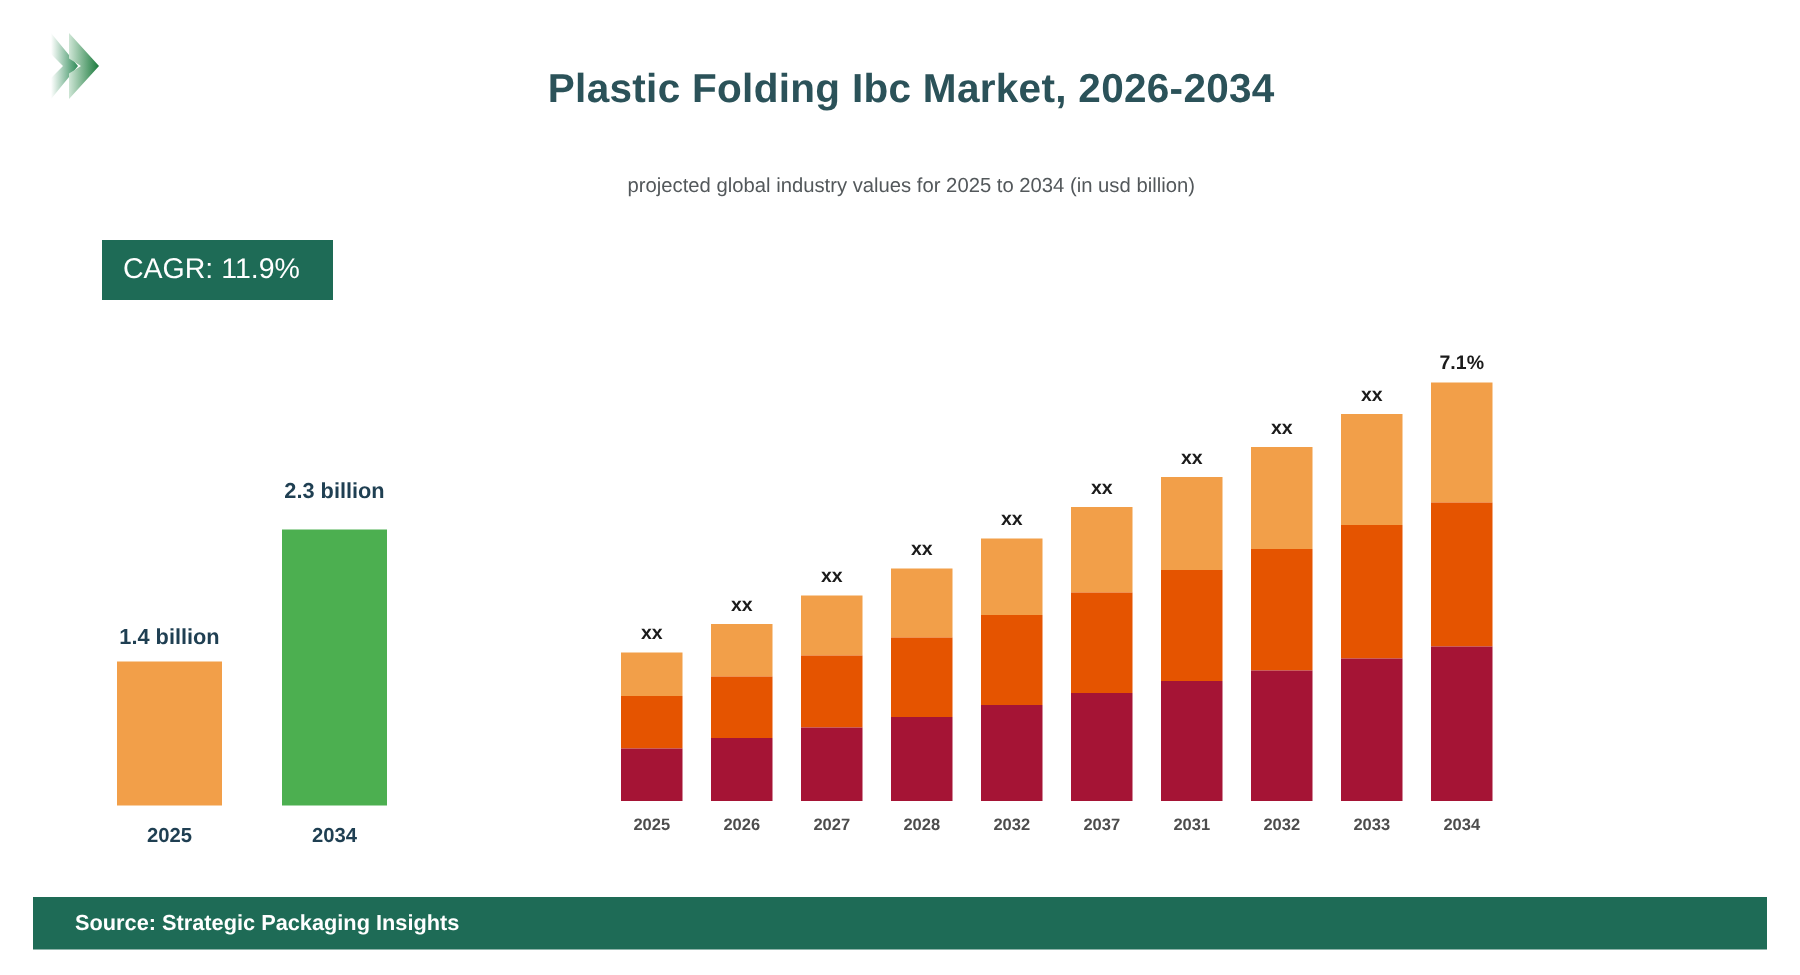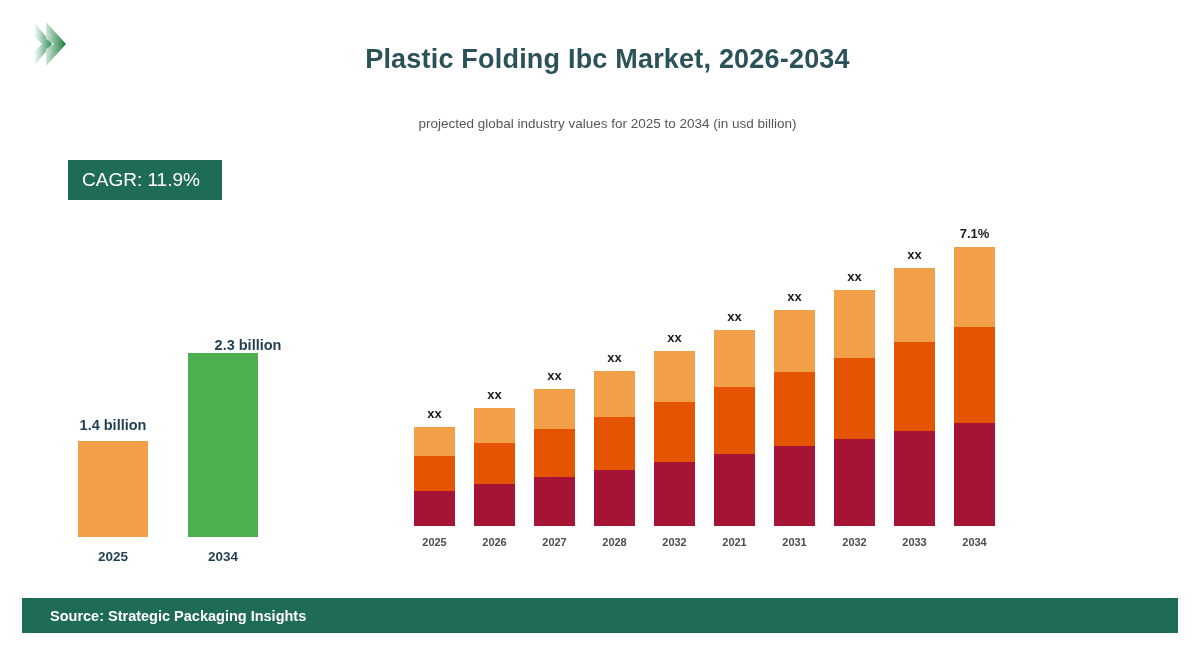--- a/index.html
+++ b/index.html
@@ -34,21 +34,21 @@
   #left-chart { position: absolute; left: 60px; top: 300px; width: 230px; height: 270px; }
   .lc-bar-wrap { position: absolute; bottom: 33px; width: 70px; }
   .lc-bar { width: 100%; }
   .lc-value { position: absolute; left: 50%; transform: translateX(-50%);
               white-space: nowrap; color: #1F3F52; font-weight: bold; font-size: 14.5px; }
   .lc-year { position: absolute; bottom: 6px; left: 50%; transform: translateX(-50%);
              color: #1F3F52; font-weight: bold; font-size: 13.5px; white-space: nowrap; }
 
   
   #stack-chart { position: absolute; left: 404px; top: 196px; width: 600px; height: 364px; }
-  .sb-col { position: absolute; bottom: 12px; width: 41px; }
+  .sb-col { position: absolute; bottom: 4px; width: 41px; }
   .sb-stack { position: absolute; bottom: 22px; left: 0; width: 100%; }
   .sb-seg { width: 100%; display: block; }
   .sb-label { position: absolute; left: 50%; transform: translateX(-50%);
               white-space: nowrap; color: #1b1b1b; font-weight: bold; font-size: 13px; }
   .sb-year { position: absolute; bottom: 0px; left: 50%; transform: translateX(-50%);
              color: #4d4d4d; font-weight: bold; font-size: 11px; white-space: nowrap; }
 
   
   #footer { position: absolute; left: 22px; right: 22px; bottom: 17px; height: 35px;
             background: #1E6B56; color: #ffffff;
@@ -84,21 +84,21 @@
   <span>CAGR: 11.9%</span>
 </div>
 
 <div id="left-chart">
     <div class="lc-bar-wrap" style="left: 18px;">
       <div class="lc-value" style="bottom: 104px;">1.4 billion</div>
       <div class="lc-bar" style="height: 96px; background: rgb(242, 159, 73);"></div>
     </div>
     <div class="lc-year" style="left: 53px;">2025</div>
     <div class="lc-bar-wrap" style="left: 128px;">
-      <div class="lc-value" style="bottom: 184px; margin-left: 25px;">2.3 billion</div>
+      <div class="lc-value" style="bottom: 201px;">2.3 billion</div>
       <div class="lc-bar" style="height: 184px; background: rgb(76, 175, 80);"></div>
     </div>
     <div class="lc-year" style="left: 163px;">2034</div>
   </div>
 
 <div id="stack-chart">
     <div class="sb-col" style="left: 10px; width: 41px; height: 100%;">
       <div class="sb-stack">
         <div class="sb-seg" style="height: 29px; background: rgb(242, 159, 73);"></div>
         <div class="sb-seg" style="height: 35px; background: rgb(229, 84, 0);"></div>
@@ -143,21 +143,21 @@
       <div class="sb-label" style="bottom: 203px;">xx</div>
       <div class="sb-year">2032</div>
     </div>
     <div class="sb-col" style="left: 310px; width: 41px; height: 100%;">
       <div class="sb-stack">
         <div class="sb-seg" style="height: 57px; background: rgb(242, 159, 73);"></div>
         <div class="sb-seg" style="height: 67px; background: rgb(229, 84, 0);"></div>
         <div class="sb-seg" style="height: 72px; background: rgb(165, 20, 53);"></div>
       </div>
       <div class="sb-label" style="bottom: 224px;">xx</div>
-      <div class="sb-year">2021</div>
+      <div class="sb-year">2037</div>
     </div>
     <div class="sb-col" style="left: 370px; width: 41px; height: 100%;">
       <div class="sb-stack">
         <div class="sb-seg" style="height: 62px; background: rgb(242, 159, 73);"></div>
         <div class="sb-seg" style="height: 74px; background: rgb(229, 84, 0);"></div>
         <div class="sb-seg" style="height: 80px; background: rgb(165, 20, 53);"></div>
       </div>
       <div class="sb-label" style="bottom: 244px;">xx</div>
       <div class="sb-year">2031</div>
     </div>

